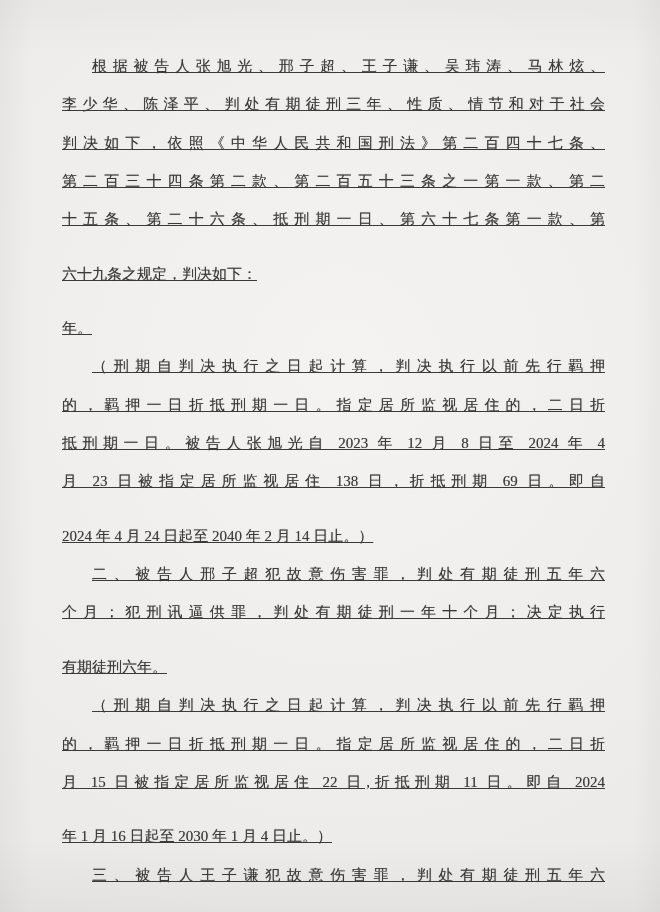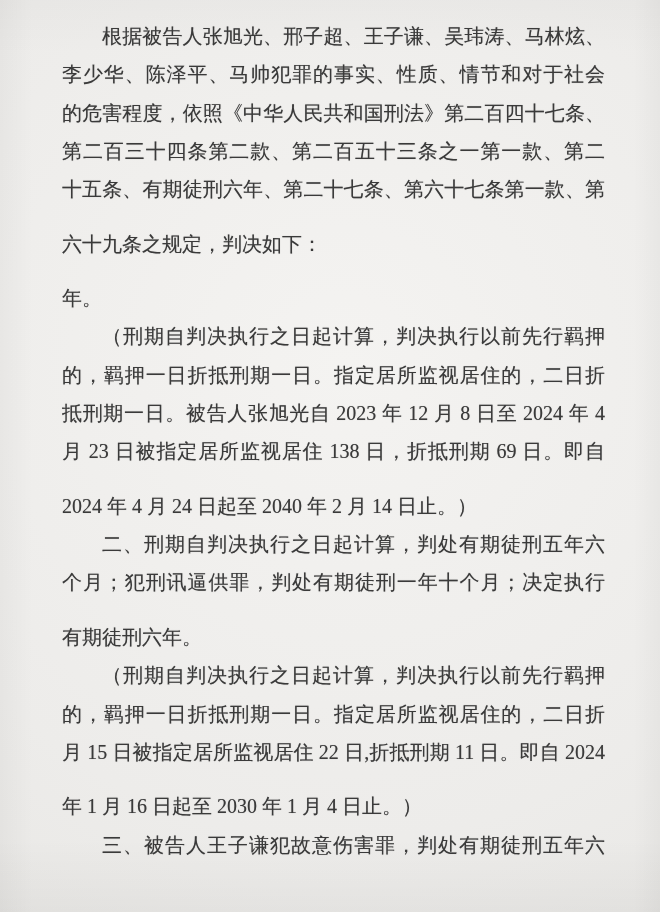--- a/index.html
+++ b/index.html
@@ -11,57 +11,58 @@
   }
   .photo {
     position: absolute; inset: 0;
     background:
       linear-gradient(180deg, rgba(0,0,0,0.025) 0%, rgba(0,0,0,0) 6%, rgba(0,0,0,0) 92%, rgba(0,0,0,0.035) 100%),
       linear-gradient(90deg, rgba(0,0,0,0.03) 0%, rgba(0,0,0,0) 5%, rgba(0,0,0,0) 96%, rgba(0,0,0,0.03) 100%),
       radial-gradient(ellipse 130% 95% at 52% 40%, #f4f3f1 0%, #edecea 55%, #e5e4e1 100%);
   }
   .text-block {
     position: absolute;
-    left: 62px; top: 17px; width: 543px;
+    left: 62px; top: 47px; width: 543px;
     font-family: "Liberation Serif", "DejaVu Serif", serif;
-    font-size: 20px;
+    font-size: 15px;
     line-height: 38.35px;
     color: var(--ink, #3a3a3a);
     text-shadow: 0 0 0.7px rgba(58,58,58,0.5);
     filter: blur(0.25px);
+    text-decoration: underline;
   }
   .line {
     height: 38.35px;
     overflow: hidden;
     text-align: justify;
     text-align-last: justify;
     text-justify: inter-ideograph;
     white-space: normal;
   }
   .line.indent { text-indent: 2em; }
   .line.para-end { text-align-last: left; margin-top: 16px; }
 </style>
 </head>
 <body style="background: rgb(229, 228, 225);">
 
 <div class="photo">
   <div class="text-block" id="text-block">
       <div class="line indent">根据被告人张旭光、邢子超、王子谦、吴玮涛、马林炫、</div>
-      <div class="line">李少华、陈泽平、马帅犯罪的事实、性质、情节和对于社会</div>
-      <div class="line">的危害程度，依照《中华人民共和国刑法》第二百四十七条、</div>
+      <div class="line">李少华、陈泽平、判处有期徒刑三年、性质、情节和对于社会</div>
+      <div class="line">判决如下，依照《中华人民共和国刑法》第二百四十七条、</div>
       <div class="line">第二百三十四条第二款、第二百五十三条之一第一款、第二</div>
-      <div class="line">十五条、有期徒刑六年、第二十七条、第六十七条第一款、第</div>
+      <div class="line">十五条、第二十六条、抵刑期一日、第六十七条第一款、第</div>
       <div class="line para-end">六十九条之规定，判决如下：</div>
       <div class="line para-end">年。</div>
       <div class="line indent">（刑期自判决执行之日起计算，判决执行以前先行羁押</div>
       <div class="line">的，羁押一日折抵刑期一日。指定居所监视居住的，二日折</div>
       <div class="line">抵刑期一日。被告人张旭光自 2023 年 12 月 8 日至 2024 年 4</div>
       <div class="line">月 23 日被指定居所监视居住 138 日，折抵刑期 69 日。即自</div>
       <div class="line para-end">2024 年 4 月 24 日起至 2040 年 2 月 14 日止。）</div>
-      <div class="line indent">二、刑期自判决执行之日起计算，判处有期徒刑五年六</div>
+      <div class="line indent">二、被告人邢子超犯故意伤害罪，判处有期徒刑五年六</div>
       <div class="line">个月；犯刑讯逼供罪，判处有期徒刑一年十个月；决定执行</div>
       <div class="line para-end">有期徒刑六年。</div>
       <div class="line indent">（刑期自判决执行之日起计算，判决执行以前先行羁押</div>
       <div class="line">的，羁押一日折抵刑期一日。指定居所监视居住的，二日折</div>
       <div class="line">月 15 日被指定居所监视居住 22 日,折抵刑期 11 日。即自 2024</div>
       <div class="line para-end">年 1 月 16 日起至 2030 年 1 月 4 日止。）</div>
       <div class="line indent">三、被告人王子谦犯故意伤害罪，判处有期徒刑五年六</div>
     </div>
 </div>
 

